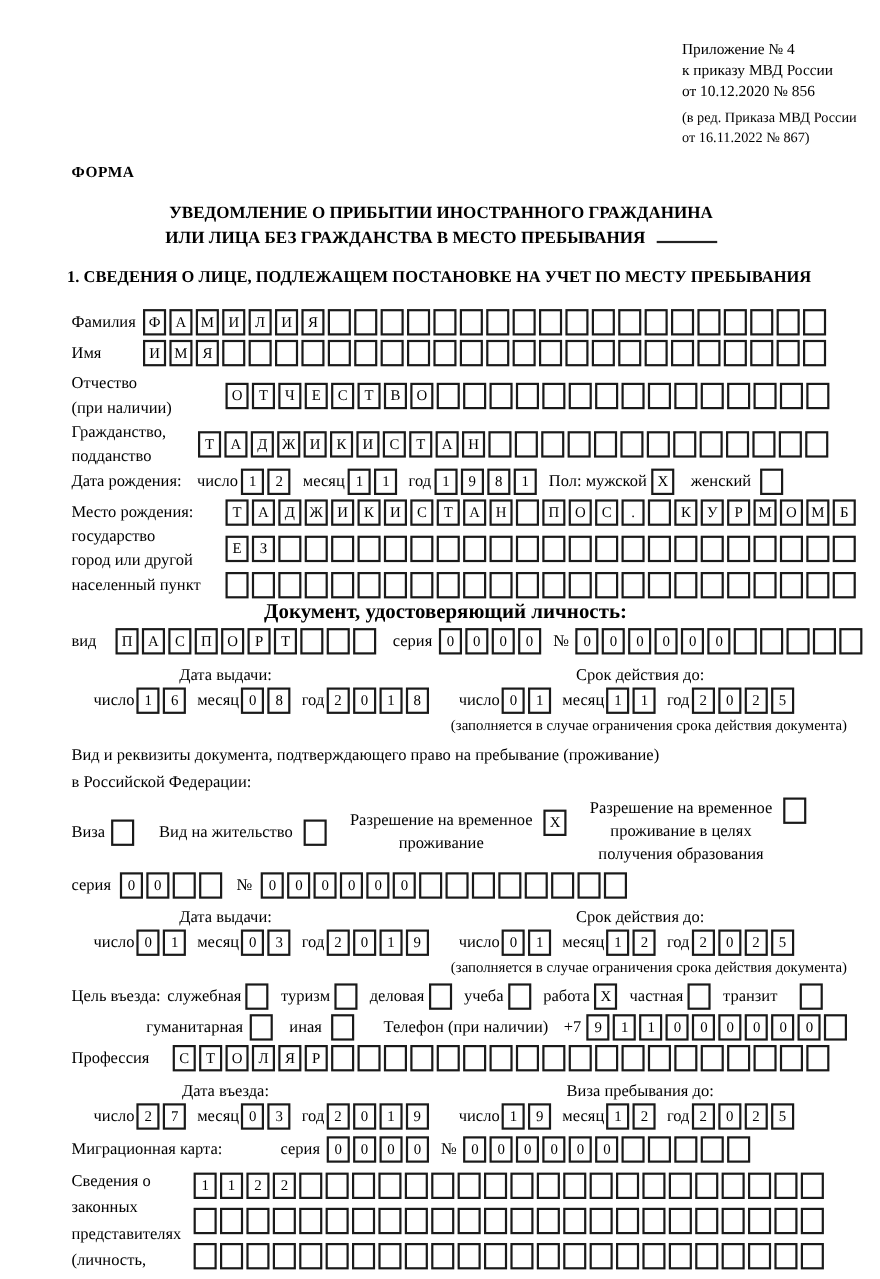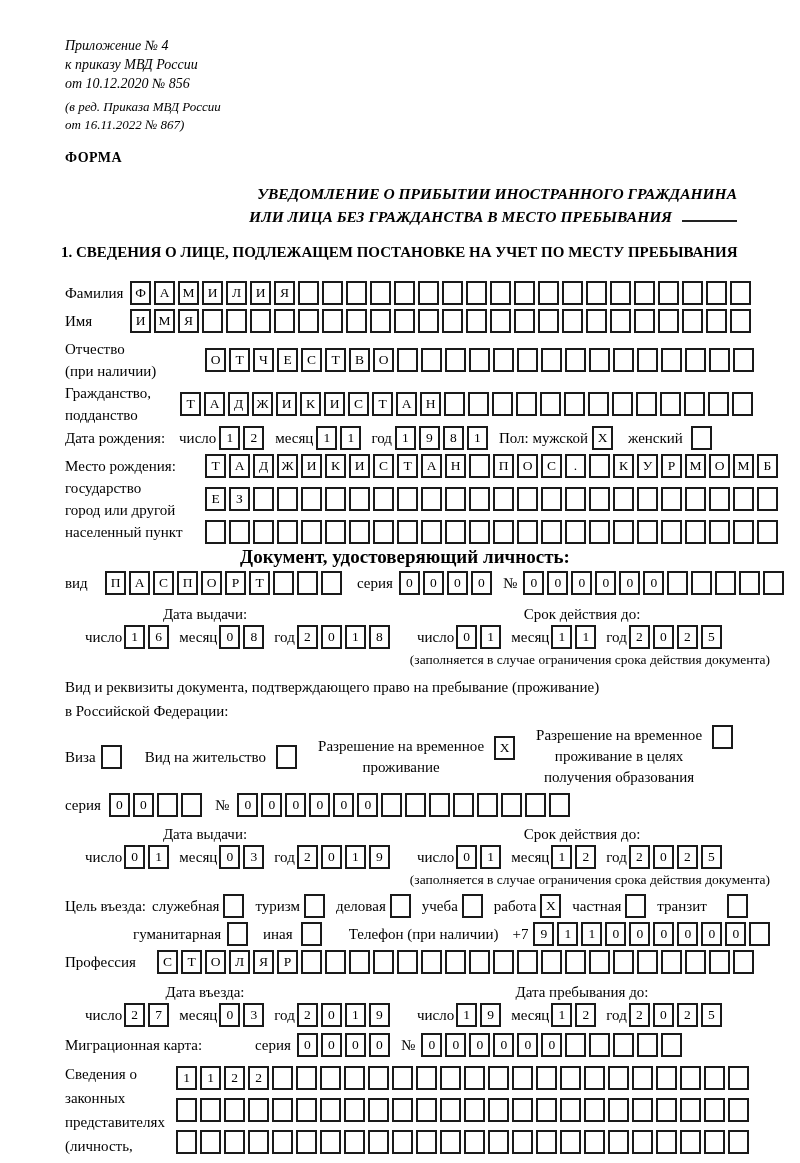--- a/index.html
+++ b/index.html
@@ -2,25 +2,25 @@
 <html><head>
 <meta charset="utf-8">
 <style>
   * { box-sizing: border-box; }
   html, body { margin: 0; padding: 0; background: #ffffff; }
   .page {
     width: 800px; height: 1163px; background: #fff; overflow: hidden;
     padding: 36px 0 0 65px; position: relative;
     font-family: "Liberation Serif", serif; color: #000;
   }
-  .appendix { font-size: 14px; line-height: 19px; font-style: italic; }
+  .appendix { margin-left: 555px; font-size: 14px; line-height: 19px; }
   .appendix .small { font-size: 13px; line-height: 18px; }
   .appendix .small.first { margin-top: 5px; }
   .forma { width: 700px; font-weight: bold; font-size: 14px; margin-top: 16px; letter-spacing: .5px; }
-  .title { width: 672px; text-align: right; font-weight: bold; font-size: 15.5px; line-height: 23px; margin-top: 16px; font-style: italic; }
+  .title { width: 672px; text-align: center; font-weight: bold; font-size: 15.5px; line-height: 23px; margin-top: 16px; }
   .blank { display: inline-block; width: 55px; height: 14px; border-bottom: 2px solid #222; margin-left: 10px; }
   .sect { font-weight: bold; font-size: 15px; margin-top: 16px; margin-left: -4px; }
   .row { display: flex; align-items: center; }
   .lbl { font-size: 15px; line-height: 24px; flex: none; white-space: nowrap; }
   .lblcol { font-size: 15px; line-height: 22px; flex: none; }
   .boxes { display: flex; flex: none; }
   .cell {
     width: 21px; height: 24px; border: 2px solid #1a1a1a; margin-right: 3px; flex: none;
     display: flex; align-items: center; justify-content: center; font-size: 13.5px;
   }
@@ -585,21 +585,21 @@
         <span class="cell"></span>
         <span class="cell"></span>
         <span class="cell"></span>
         <span class="cell"></span>
         <span class="cell"></span>
       </span>
   </div>
 
   <div class="row" style="margin-top:7px">
     <div class="dhead1">Дата въезда:</div>
-    <div class="dhead2">Дата пребывания до:</div>
+    <div class="dhead2">Виза пребывания до:</div>
   </div>
   <div class="row">
     <div class="dg1">
       <span class="dlbl">число</span>
       <span class="boxes">
           <span class="cell">2</span>
           <span class="cell">7</span>
         </span>
       <span class="dlbl gap8">месяц</span>
       <span class="boxes">

